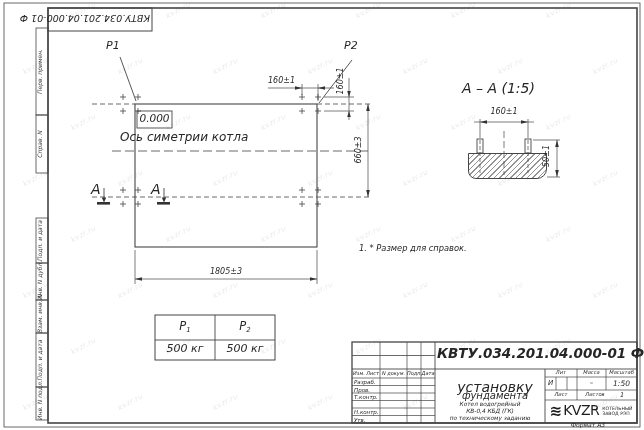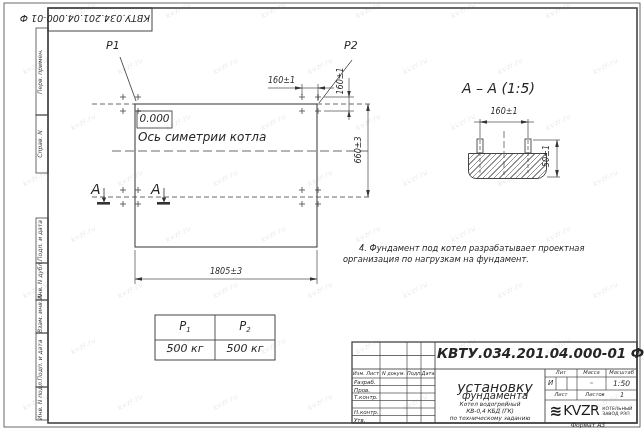--- a/index.html
+++ b/index.html
@@ -208,39 +208,39 @@
   <div class="t rotm" style="left:37px;top:387px;width:54px;">Подп. и дата</div>
   <div class="t rotm" style="left:37px;top:420px;width:33px;">Инв. N подл.</div>
 
   <div class="t" style="left:106px;top:40px;font-size:11px;">P1</div>
   <div class="t" style="left:344px;top:40px;font-size:11px;">P2</div>
   <div class="t" style="left:268px;top:77px;font-size:8px;">160±1</div>
   <div class="t rot90" style="left:337px;top:96px;width:30px;font-size:8px;">160±1</div>
   <div class="t rot90" style="left:355px;top:172px;width:44px;font-size:8px;">660±3</div>
   <div class="t c" style="left:196px;top:268px;width:60px;font-size:8px;">1805±3</div>
   <div class="t c" style="left:138px;top:112.5px;width:33px;font-size:10.5px;">0.000</div>
-  <div class="t" style="left:138px;top:131px;font-size:12px;">Ось симетрии котла</div>
+  <div class="t" style="left:120px;top:131px;font-size:12px;">Ось симетрии котла</div>
   <div class="t" style="left:91px;top:182px;font-size:14px;">А</div>
   <div class="t" style="left:151px;top:182px;font-size:14px;">А</div>
 
   <div class="t" style="left:462px;top:81px;font-size:14px;">А – А (1:5)</div>
   <div class="t c" style="left:478px;top:108px;width:52px;font-size:8px;">160±1</div>
   <div class="t rot90" style="left:543px;top:172px;width:32px;font-size:8px;">50±1</div>
 
   <div class="t c" style="left:155px;top:320px;width:60px;font-size:11.5px;">
     <span>P</span><span style="font-size:7px;vertical-align:-2px;">1</span>
   </div>
   <div class="t c" style="left:215px;top:320px;width:60px;font-size:11.5px;">
     <span>P</span><span style="font-size:7px;vertical-align:-2px;">2</span>
   </div>
   <div class="t c" style="left:155px;top:343px;width:60px;font-size:11px;">500 кг</div>
   <div class="t c" style="left:215px;top:343px;width:60px;font-size:11px;">500 кг</div>
 
   <div class="t notes" style="left:343px;top:243px;width:298px;white-space:normal;">
-    <p>4. Фундамент под котел разрабатывает проектная организация по нагрузкам на фундамент.</p>
+    <p>1. * Размер для справок.</p>
   </div>
 
   <div class="t c" style="left:437px;top:346px;width:198px;font-size:13.5px;font-weight:bold;">КВТУ.034.201.04.000-01 Ф</div>
 
   <div class="t c" style="left:352px;top:370.5px;width:28px;font-size:5px;">Изм. Лист</div>
   <div class="t c" style="left:380px;top:370.5px;width:27px;font-size:5px;">N докум.</div>
   <div class="t c" style="left:407px;top:370.5px;width:14px;font-size:5px;">Подп.</div>
   <div class="t c" style="left:421px;top:370.5px;width:14px;font-size:5px;">Дата</div>
 
   <div class="t" style="left:354px;top:379px;font-size:5.5px;">Разраб.</div>

